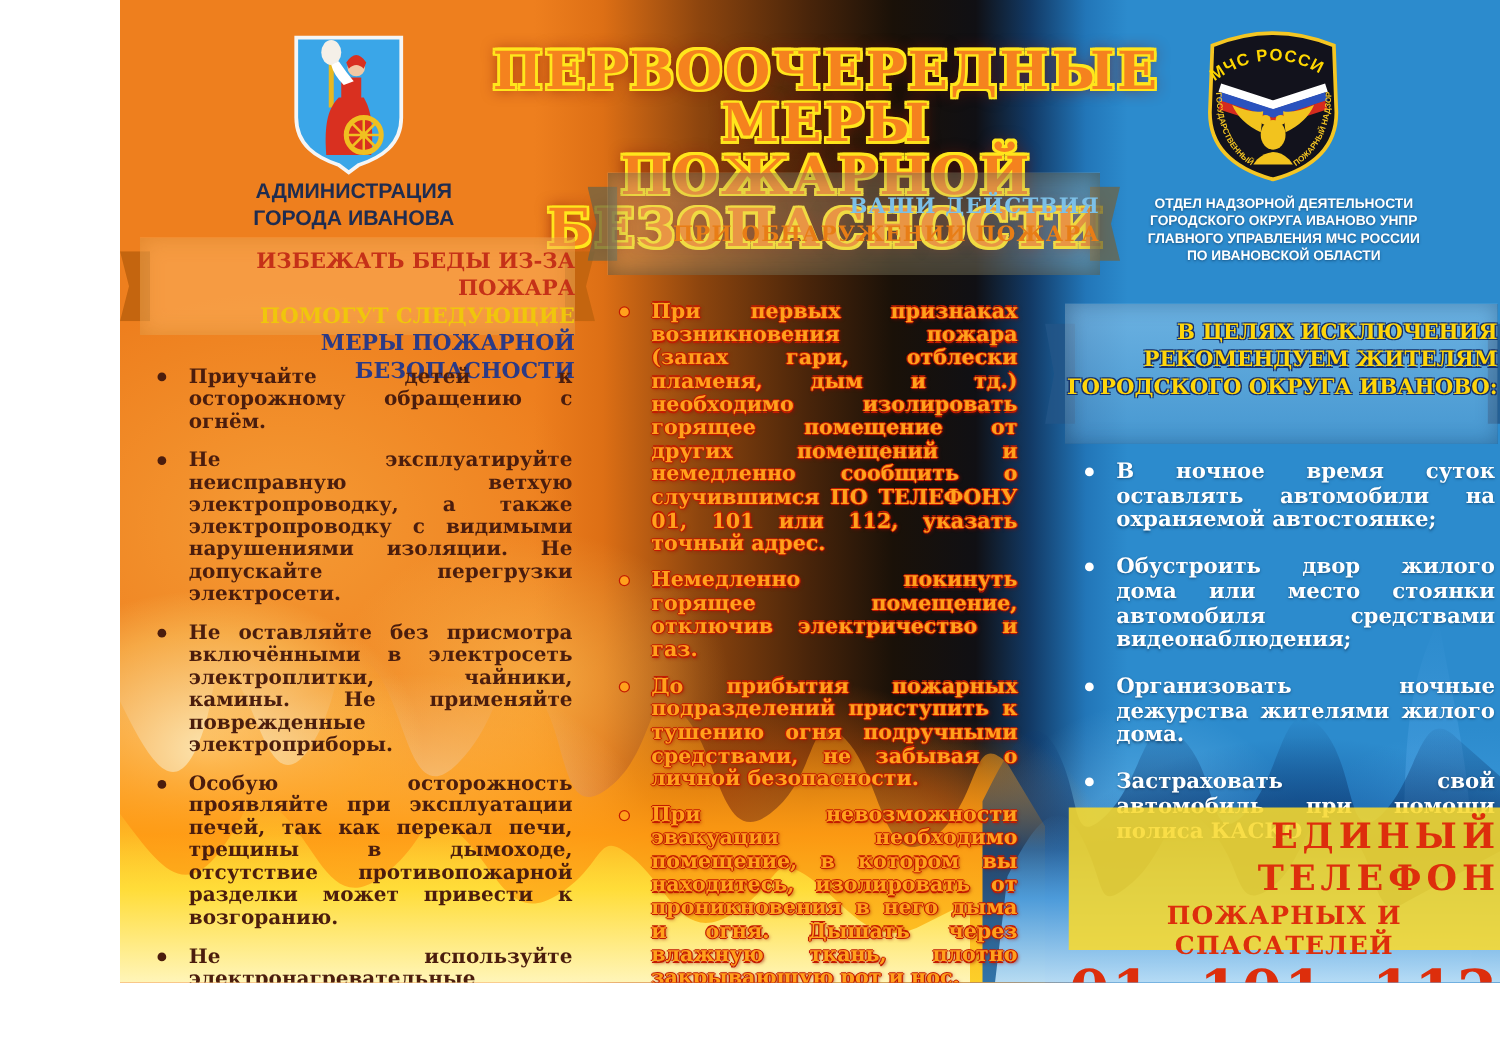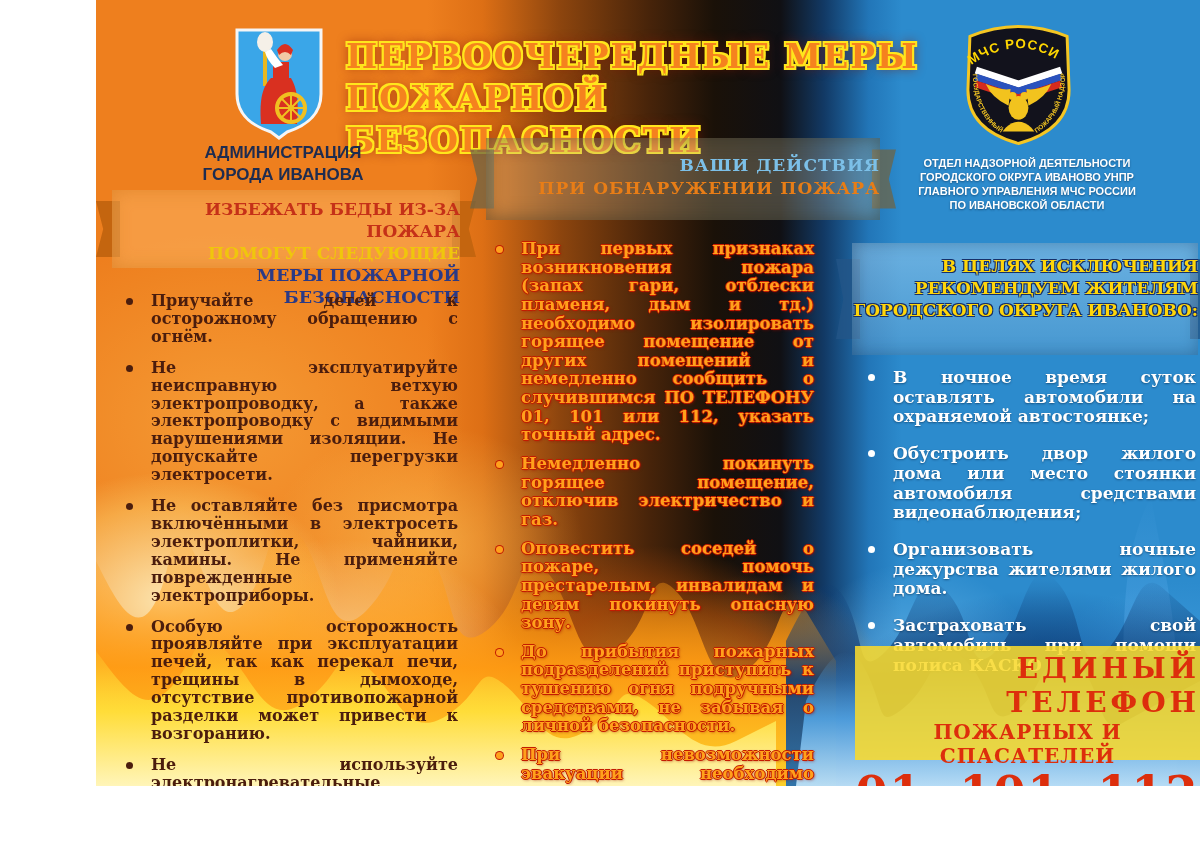--- a/index.html
+++ b/index.html
@@ -15,22 +15,22 @@
       radial-gradient(190px 230px at 665px 745px, rgba(255,150,35,.85), transparent 75%),
       radial-gradient(320px 250px at 950px 790px, rgba(95,185,245,.9), rgba(20,85,155,.5) 60%, transparent 80%),
       radial-gradient(210px 270px at 820px 765px, rgba(150,215,255,.8), transparent 75%),
       radial-gradient(230px 210px at 1085px 745px, rgba(80,170,235,.85), transparent 78%),
       linear-gradient(90deg,#ee7f1e 0%,#ee7f1e 30%,#dd6f15 35%,#8d450e 42%,#48240a 50%,#1a1108 56%,#101014 62%,#123a66 66%,#2276b8 70%,#2c8bcd 73%,#2c8bcd 100%);
   }
   .flames{position:absolute;left:0;bottom:0;width:1104px;height:430px;z-index:1;}
   .layer{position:absolute;z-index:2;}
 
   
-  .title{left:250px;top:36px;width:630px;text-align:left;font-weight:bold;
-    font-size:33px;line-height:42px;letter-spacing:2px;color:#f5821e;
+  .title{left:250px;top:36px;width:630px;text-align:center;font-weight:bold;
+    font-size:42px;line-height:42px;letter-spacing:2px;color:#f5821e;
     text-shadow:-2px -2px 0 #ffe61c,2px -2px 0 #ffe61c,-2px 2px 0 #ffe61c,2px 2px 0 #ffe61c,
       -2px 0 0 #ffe61c,2px 0 0 #ffe61c,0 -2px 0 #ffe61c,0 2px 0 #ffe61c,0 0 12px rgba(130,20,0,.9);}
 
   
   .ivanovo-emblem{left:137px;top:28px;width:92px;height:112px;}
   .admin-name{left:37px;top:142px;width:300px;text-align:center;
     font-family:"Liberation Sans",sans-serif;font-weight:bold;font-size:17px;line-height:1.3;color:#1e2c50;}
   .ribbon{box-sizing:border-box;}
   .ribbon .tail{position:absolute;top:14%;height:72%;width:24px;z-index:0;}
   .ribbon .tail.t-left{left:-16px;clip-path:polygon(0 0,100% 0,100% 100%,0 100%,30% 50%);}
@@ -168,21 +168,20 @@
       <span class="band"></span>
       <div class="rtext">
         <div class="mr1">ВАШИ ДЕЙСТВИЯ</div>
         <div class="mr2">ПРИ ОБНАРУЖЕНИИ ПОЖАРА</div>
       </div>
     </div>
 
     <ul class="layer blist mid-bullets">
       <li>При первых признаках возникновения пожара (запах гари, отблески пламеня, дым и тд.) необходимо изолировать горящее помещение от других помещений и немедленно сообщить о случившимся ПО ТЕЛЕФОНУ 01, 101 или 112, указать точный адрес.</li>
       <li>Немедленно покинуть горящее помещение, отключив электричество и газ.</li>
-      <li>Оповестить соседей о пожаре, помочь престарелым, инвалидам и детям покинуть опасную зону.</li>
       <li>До прибытия пожарных подразделений приступить к тушению огня подручными средствами, не забывая о личной безопасности.</li>
       <li>При невозможности эвакуации необходимо помещение, в котором вы находитесь, изолировать от проникновения в него дыма и огня. Дышать через влажную ткань, плотно закрывающую рот и нос.</li>
 
     </ul>
 
     <div class="layer mchs-emblem">
       <svg viewBox="0 0 123 128" width="122" height="128" aria-hidden="true">
         <path d="M12,16 Q61,-4 110,16 L112,70 C112,100 90,116 61,124 C32,116 10,100 10,70 Z" fill="#12121c" stroke="#f5c623" stroke-width="3"></path>
         <path id="mchsArc" d="M18,42 Q61,14 104,42" fill="none"></path>
         <text font-family="Liberation Sans,sans-serif" font-size="13.5" font-weight="bold" fill="#ffd700" letter-spacing="1">

